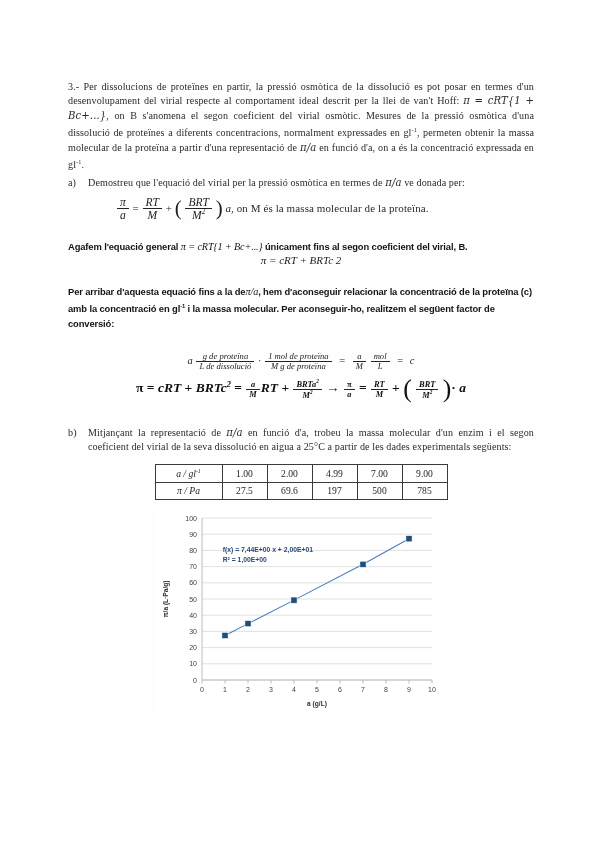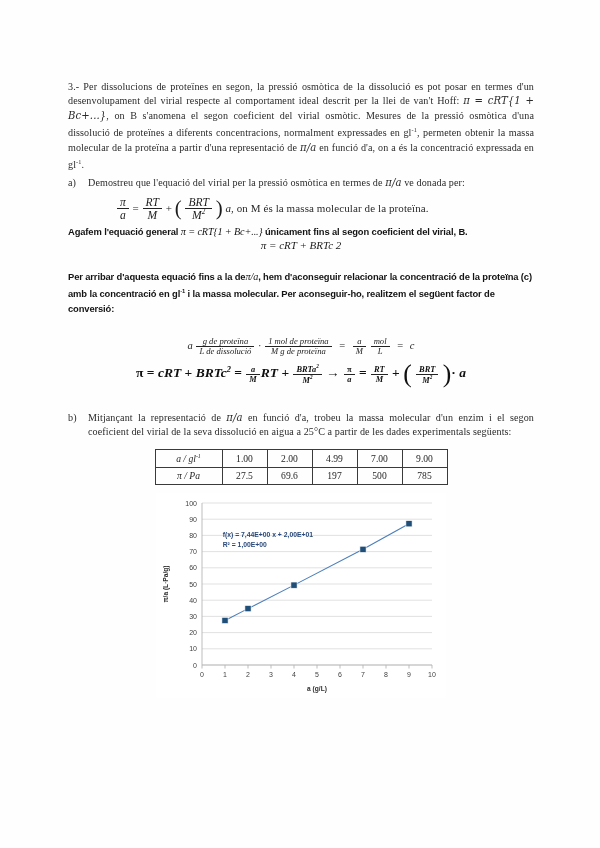--- a/index.html
+++ b/index.html
@@ -155,21 +155,21 @@
   }
 </style>
 </head>
 <body>
 
 <div class="page">
   <div class="content">
 
     <div class="scan">
       <span>3.-</span>
-      <span>Per dissolucions de proteïnes en segon, la pressió osmòtica de la dissolució es pot posar en termes d'un desenvolupament del virial respecte al comportament ideal descrit per la llei de van't Hoff:</span>
+      <span>Per dissolucions de proteïnes en partir, la pressió osmòtica de la dissolució es pot posar en termes d'un desenvolupament del virial respecte al comportament ideal descrit per la llei de van't Hoff:</span>
       <span class="gk">π = cRT{1 + Bc+...}</span><span>, on B s'anomena el segon coeficient del virial osmòtic. Mesures de la pressió osmòtica d'una dissolució de proteïnes a diferents concentracions, normalment expressades en gl</span><sup class="sm">-1</sup><span>, permeten obtenir la massa molecular de la proteïna a partir d'una representació de</span>
       <span class="gk">π/a</span>
       <span>en funció d'a, on a és la concentració expressada en gl</span><sup class="sm">-1</sup>.
     </div>
 
     <div class="scan indent-a" style="margin-top:3px;">
       <span class="marker">a)</span>
       <span>Demostreu que l'equació del virial per la pressió osmòtica en termes de</span>
       <span class="gk">π/a</span>
       <span>ve donada per:</span>
@@ -188,21 +188,21 @@
       <span class="up">+</span>
       <span class="paren">(</span>
       <span class="frac" style="font-size:1.05em;">
         <span class="num">BRT</span>
         <span class="den">M<sup class="sm">2</sup></span>
       </span>
       <span class="paren">)</span>
       <span>a</span><span class="up scan" style="font-size:11px;">, on M és la massa molecular de la proteïna.</span>
     </div>
 
-    <div class="typed" style="margin-top:2px;">
+    <div class="typed" style="margin-top:17px;">
       <span>Agafem l'equació general</span>
       <span class="ser">π = cRT{1 + Bc+...}</span>
       <span>únicament fins al segon coeficient del virial, B.</span>
     </div>
 
     <div class="eqline" style="">
       <span>π = cRT + BRTc 2</span>
     </div>
 
     <div class="typed" style="margin-top:18px;">

